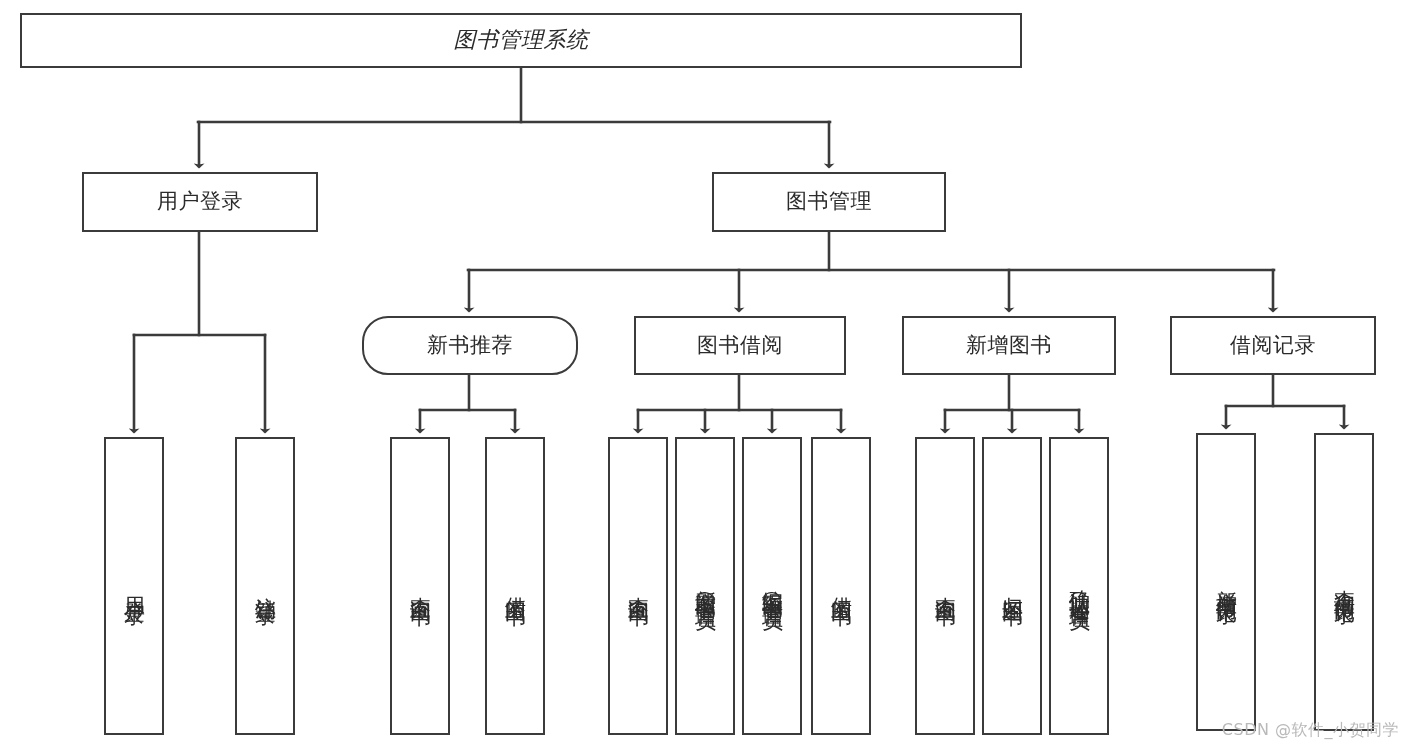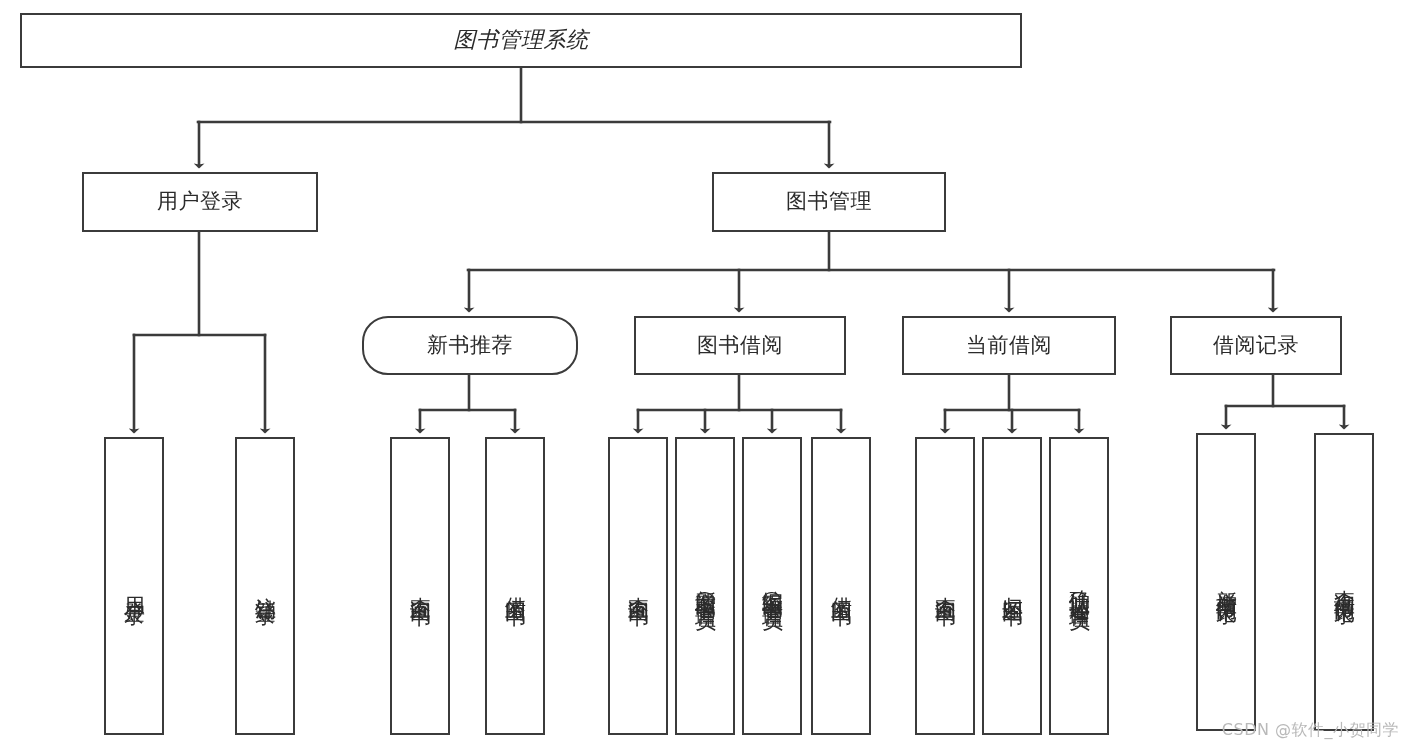--- a/index.html
+++ b/index.html
@@ -141,23 +141,23 @@
     <span class="lbl">图书管理</span>
   </div>
 
   <div class="node h" style="left:362px; top:316px; width:216px; height:59px;border-radius:26px;">
     <span class="lbl">新书推荐</span>
   </div>
   <div class="node h" style="left:634px; top:316px; width:212px; height:59px;">
     <span class="lbl">图书借阅</span>
   </div>
   <div class="node h" style="left:902px; top:316px; width:214px; height:59px;">
-    <span class="lbl">当前借阅</span>
-  </div>
-  <div class="node h" style="left:1170px; top:316px; width:172px; height:59px;">
+    <span class="lbl">新增图书</span>
+  </div>
+  <div class="node h" style="left:1170px; top:316px; width:206px; height:59px;">
     <span class="lbl">借阅记录</span>
   </div>
 
   <div class="node v" style="left:104px; top:437px; width:60px; height:298px;">
     <span class="lbl">用户登录</span>
   </div>
   <div class="node v" style="left:235px; top:437px; width:60px; height:298px;">
     <span class="lbl">注销登录</span>
   </div>
 

